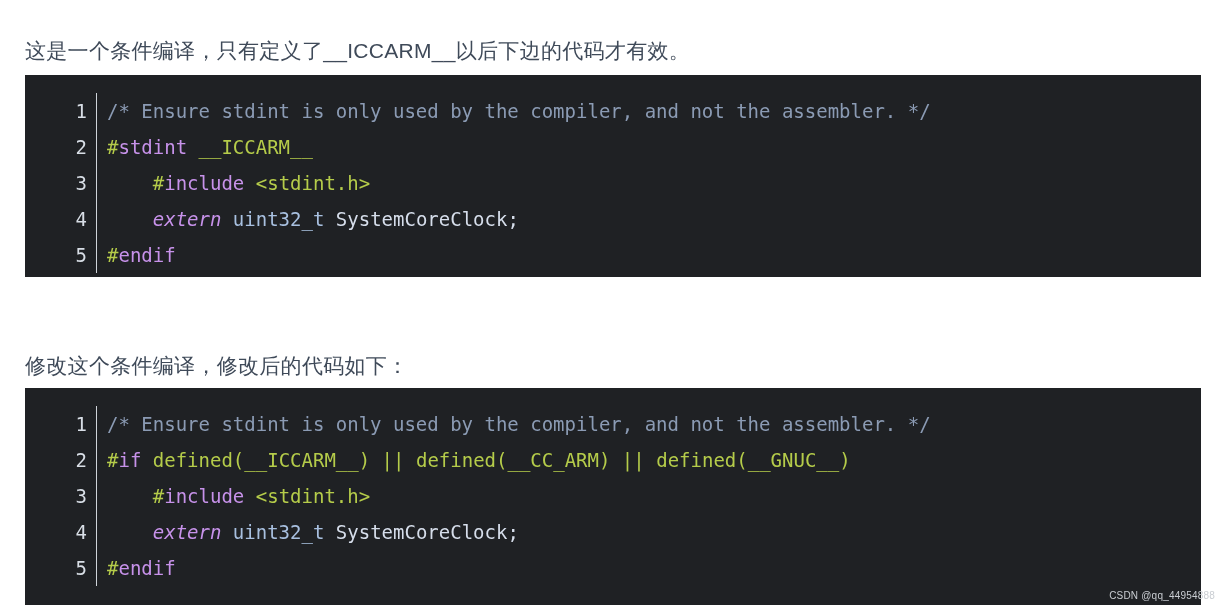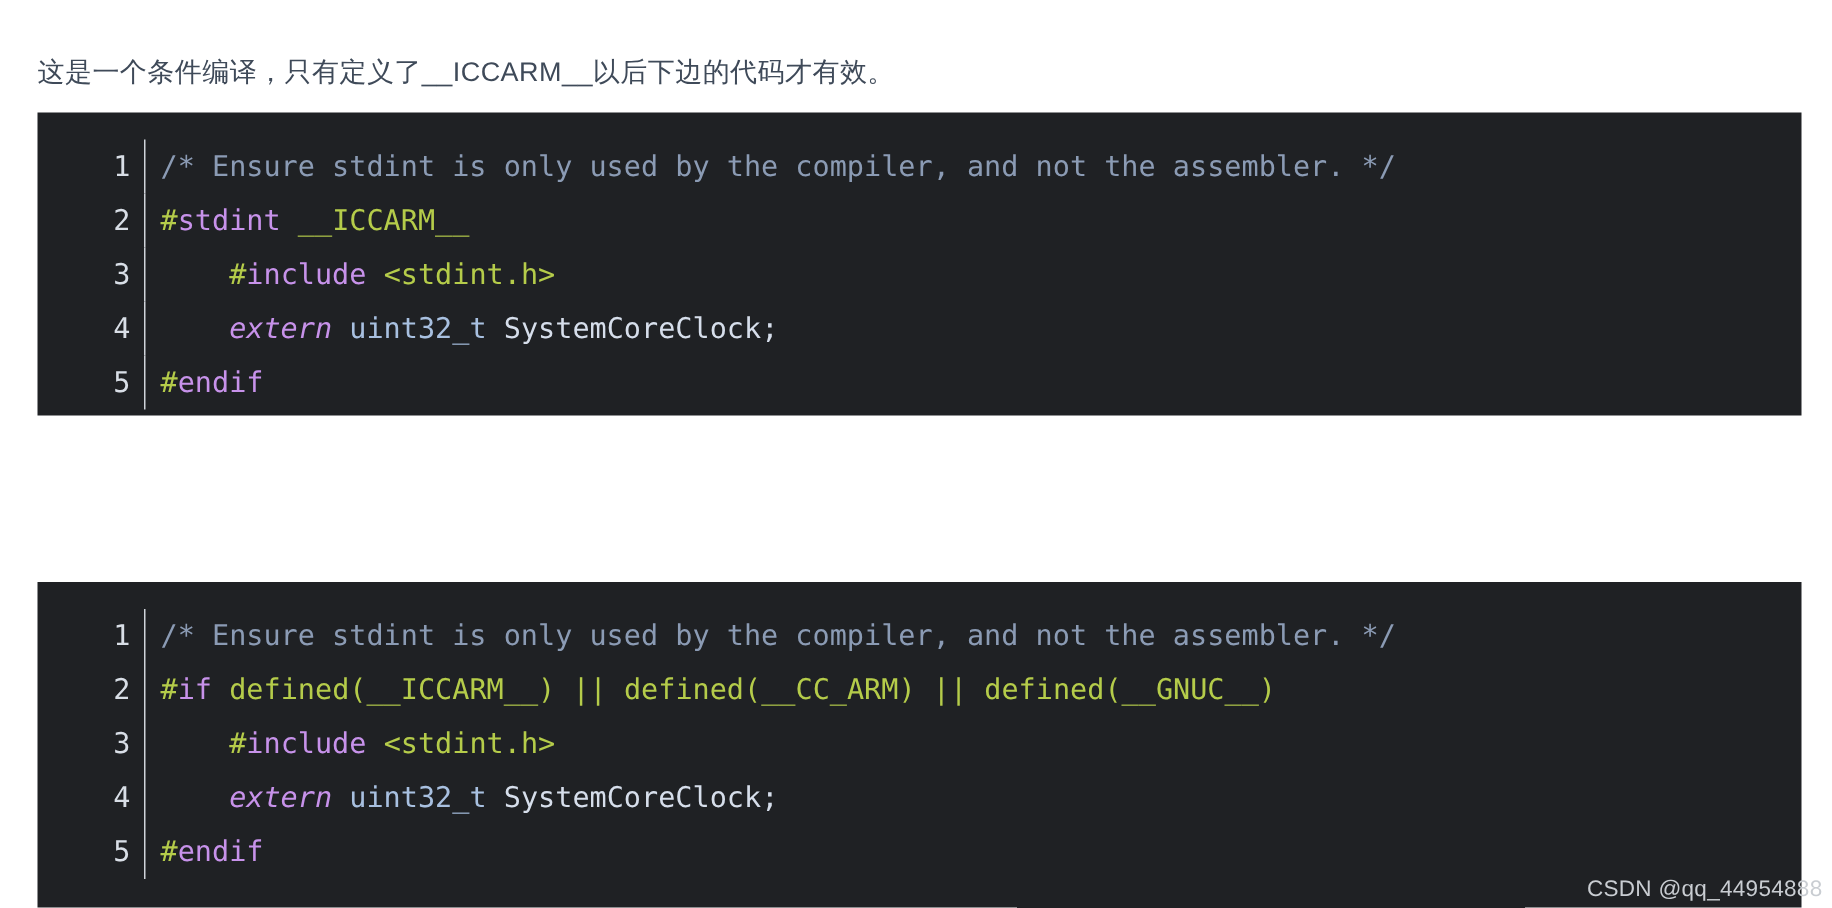--- a/index.html
+++ b/index.html
@@ -16,21 +16,21 @@
   }
   .page {
     position: relative;
     width: 1221px;
     height: 605px;
   }
   .para {
     position: absolute;
     left: 25px;
     color: #3f4a59;
-    font-size: 18px;
+    font-size: 21px;
     line-height: 30px;
     letter-spacing: 0.3px;
     white-space: nowrap;
     font-family: "Liberation Sans", sans-serif;
   }
   .para-1 { top: 15px; }
   .para-2 { top: 330px; }
 
   .codeblock {
     position: absolute;
@@ -94,21 +94,21 @@
   .tk-type    { color: #a8c0e0; text-align: center; }
   .tk-ident   { color: #d6deeb; }
   .tk-punc    { color: #d6deeb; }
   .tk-op      { color: #b5cc4a; }
 
   .watermark {
     position: absolute;
     right: 6px;
     bottom: 4px;
     color: #c9cdd2;
-    font-size: 15px;
+    font-size: 10px;
     font-family: "Liberation Sans", sans-serif;
     white-space: nowrap;
     letter-spacing: 0.2px;
   }
 </style>
 </head>
 <body>
 
 <div class="page">
 
@@ -117,20 +117,21 @@
   <div class="codeblock codeblock-1">
     <div class="code-inner">
         <div class="code-row"><span class="lineno">1</span><span class="gutter"></span><span class="code-text"><span class="tk-comment">/* Ensure stdint is only used by the compiler, and not the assembler. */</span></span></div>
         <div class="code-row"><span class="lineno">2</span><span class="gutter"></span><span class="code-text"><span class="tk-hash">#</span><span class="tk-pre">stdint</span><span class="tk-punc"> </span><span class="tk-macro">__ICCARM__</span></span></div>
         <div class="code-row"><span class="lineno">3</span><span class="gutter"></span><span class="code-text"><span class="tk-punc">    </span><span class="tk-hash">#</span><span class="tk-pre">include</span><span class="tk-punc"> </span><span class="tk-string">&lt;stdint.h&gt;</span></span></div>
         <div class="code-row"><span class="lineno">4</span><span class="gutter"></span><span class="code-text"><span class="tk-punc">    </span><span class="tk-kw">extern</span><span class="tk-punc"> </span><span class="tk-type">uint32_t</span><span class="tk-punc"> </span><span class="tk-ident">SystemCoreClock</span><span class="tk-punc">;</span></span></div>
         <div class="code-row"><span class="lineno">5</span><span class="gutter"></span><span class="code-text"><span class="tk-hash">#</span><span class="tk-pre">endif</span></span></div>
       </div>
   </div>
 
+  <p class="para para-2">修改这个条件编译，修改后的代码如下：</p>
 
   <div class="codeblock codeblock-2">
     <div class="code-inner">
         <div class="code-row"><span class="lineno">1</span><span class="gutter"></span><span class="code-text"><span class="tk-comment">/* Ensure stdint is only used by the compiler, and not the assembler. */</span></span></div>
         <div class="code-row"><span class="lineno">2</span><span class="gutter"></span><span class="code-text"><span class="tk-hash">#</span><span class="tk-pre">if</span><span class="tk-punc"> </span><span class="tk-macro">defined(__ICCARM__)</span><span class="tk-punc"> </span><span class="tk-op">||</span><span class="tk-punc"> </span><span class="tk-macro">defined(__CC_ARM)</span><span class="tk-punc"> </span><span class="tk-op">||</span><span class="tk-punc"> </span><span class="tk-macro">defined(__GNUC__)</span></span></div>
         <div class="code-row"><span class="lineno">3</span><span class="gutter"></span><span class="code-text"><span class="tk-punc">    </span><span class="tk-hash">#</span><span class="tk-pre">include</span><span class="tk-punc"> </span><span class="tk-string">&lt;stdint.h&gt;</span></span></div>
         <div class="code-row"><span class="lineno">4</span><span class="gutter"></span><span class="code-text"><span class="tk-punc">    </span><span class="tk-kw">extern</span><span class="tk-punc"> </span><span class="tk-type">uint32_t</span><span class="tk-punc"> </span><span class="tk-ident">SystemCoreClock</span><span class="tk-punc">;</span></span></div>
         <div class="code-row"><span class="lineno">5</span><span class="gutter"></span><span class="code-text"><span class="tk-hash">#</span><span class="tk-pre">endif</span></span></div>
       </div>
   </div>

